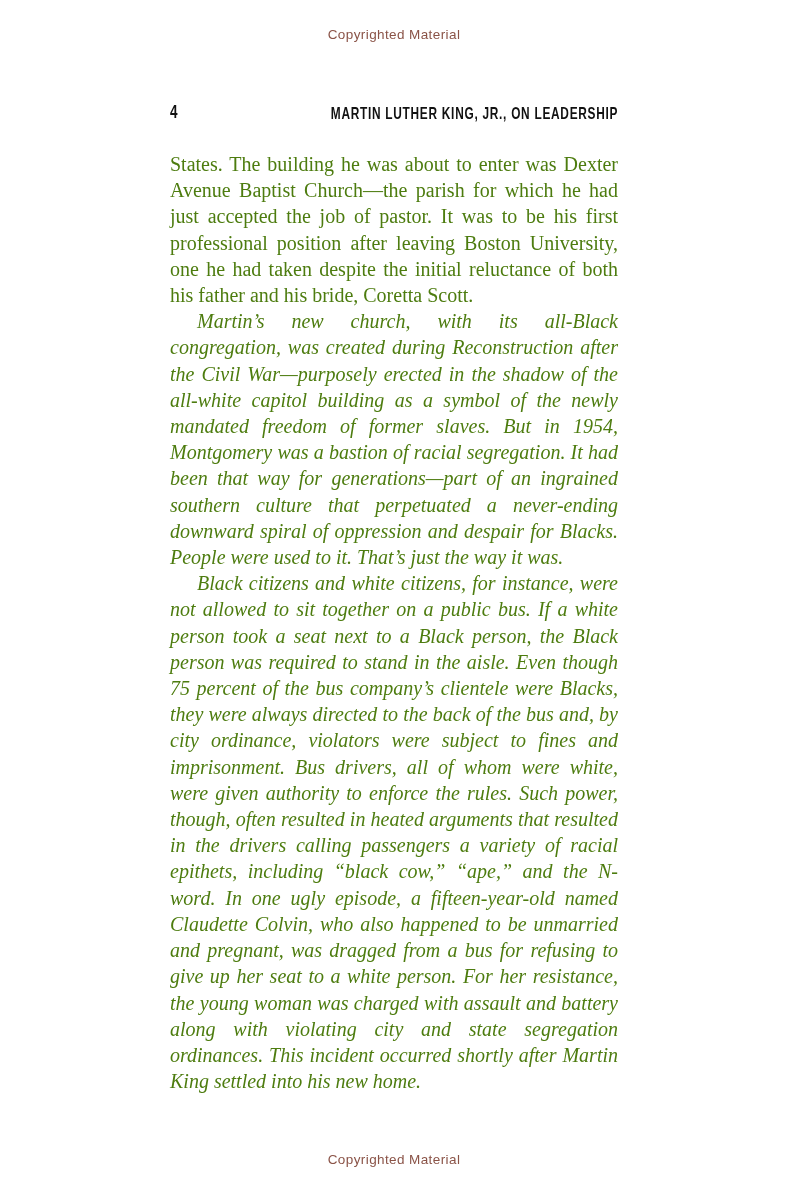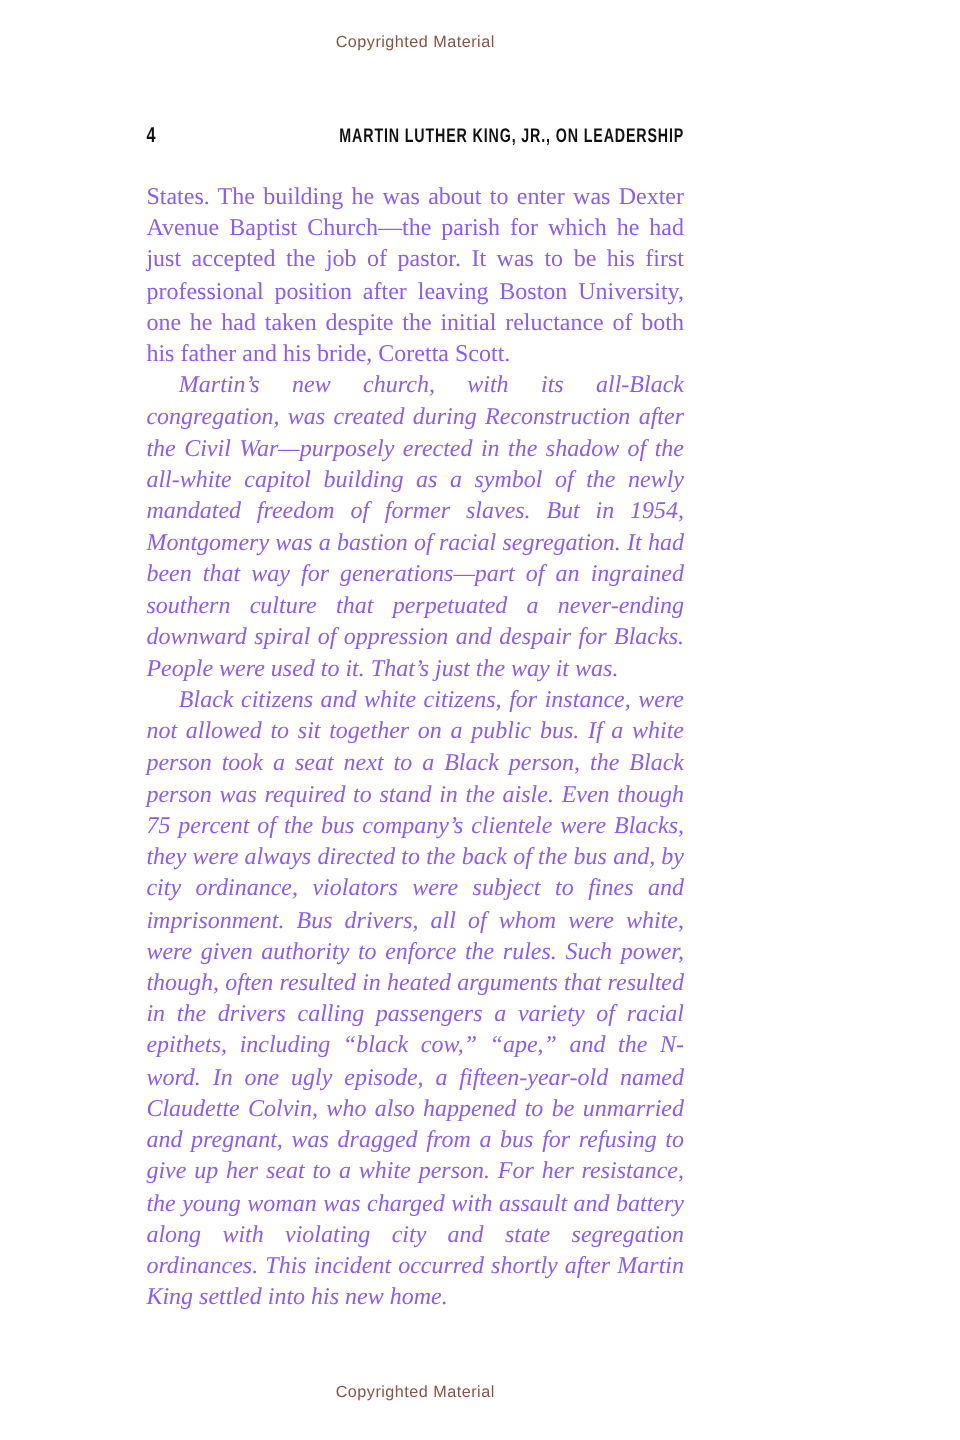--- a/index.html
+++ b/index.html
@@ -9,20 +9,21 @@
     height: 1200px;
     font-family: "Liberation Serif", serif;
     color: #000000;
   }
   .page {
     position: relative;
     width: 692px;
     height: 1200px;
     background: #ffffff;
     overflow: hidden;
+    margin-left: 48px;
   }
   .copyright {
     position: absolute;
     left: 0;
     width: 100%;
     text-align: center;
     font-family: "Liberation Sans", sans-serif;
     font-size: 13.5px;
     letter-spacing: 0.4px;
     color: #8a5347; 
@@ -56,21 +57,21 @@
     display: inline-block;
   }
   .body-text {
     position: absolute;
     top: 151px;
     left: 122px;
     right: 122px;
     font-size: 20px;
     line-height: 26.2px;
     text-align: justify;
-    color: #8b5cf6;
+    color: #4d7c0f;
   }
   .body-text p {
     text-align: justify;
     hyphens: auto;
   }
   .body-text p.indent {
     text-indent: 27px;
     font-style: italic;
   }
 </style>

